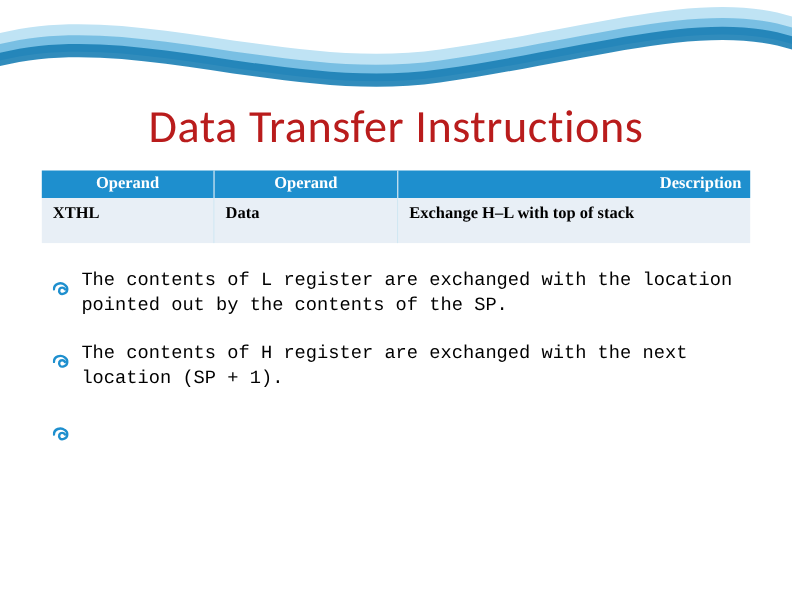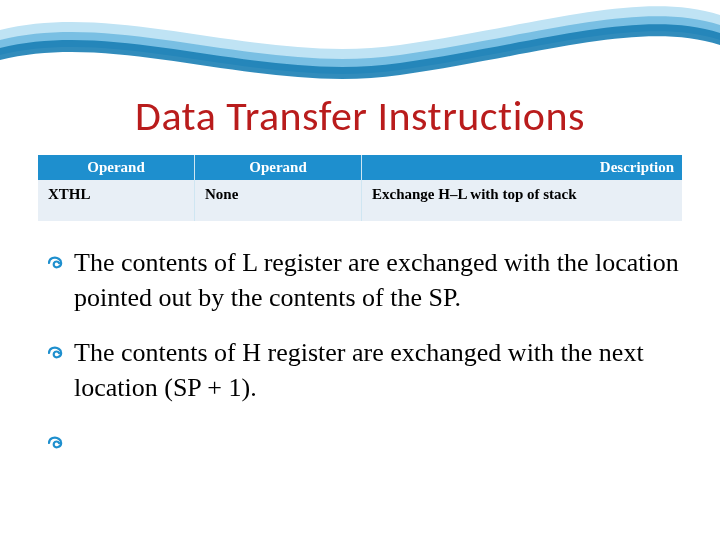--- a/index.html
+++ b/index.html
@@ -72,22 +72,22 @@
     display: flex;
     align-items: flex-start;
     margin-bottom: 20px;
   }
   .bullet-icon {
     flex: 0 0 auto;
     margin-top: 10px;
     margin-right: 6px;
   }
   .bullet-text {
-    font-family: Liberation Serif, serif;
-    font-size: 26px;
+    font-family: Liberation Mono, monospace;
+    font-size: 17px;
     line-height: 1.35;
     color: #000000;
   }
   .bold { font-weight: 700; }
 </style>
 </head>
 <body>
 
 <div class="wave-band">
   <svg width="720" height="120" viewBox="0 0 720 120">
@@ -103,21 +103,21 @@
   <thead>
     <tr>
       <th class="col-op">Operand</th>
       <th class="col-opr">Operand</th>
       <th>Description</th>
     </tr>
   </thead>
   <tbody>
     <tr>
       <td>XTHL</td>
-      <td>None</td>
+      <td>Data</td>
       <td>Exchange H–L with top of stack</td>
     </tr>
   </tbody>
 </table>
 
 <div class="bullets">
 
   <div class="bullet">
     <span class="bullet-icon">
       <svg width="20" height="16" viewBox="0 0 20 16">

